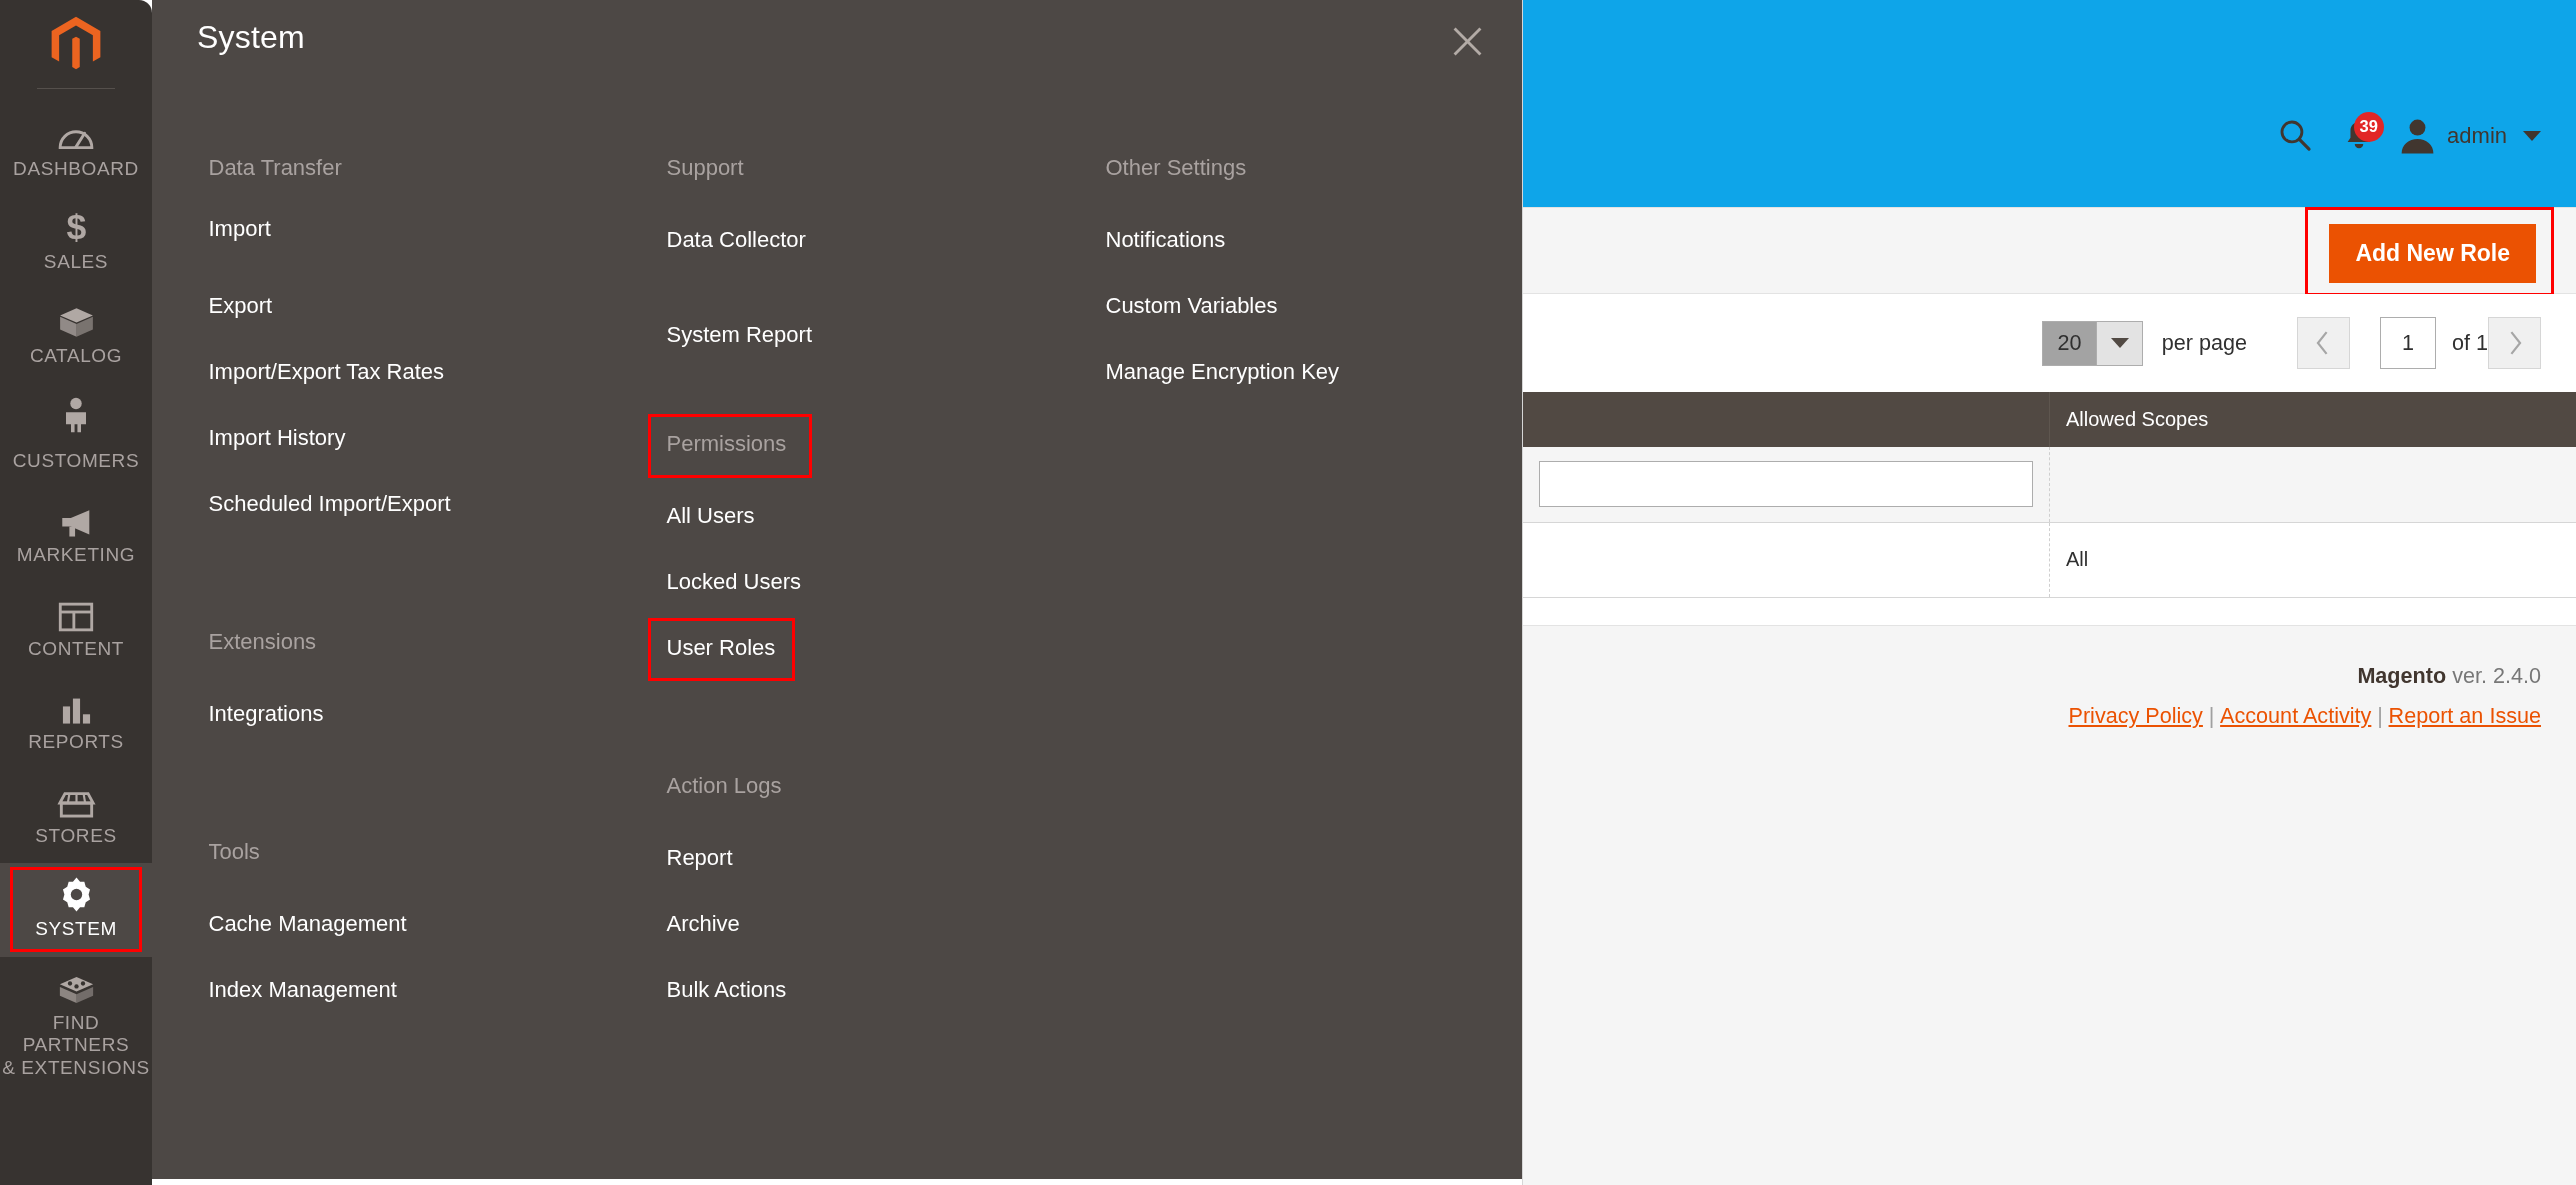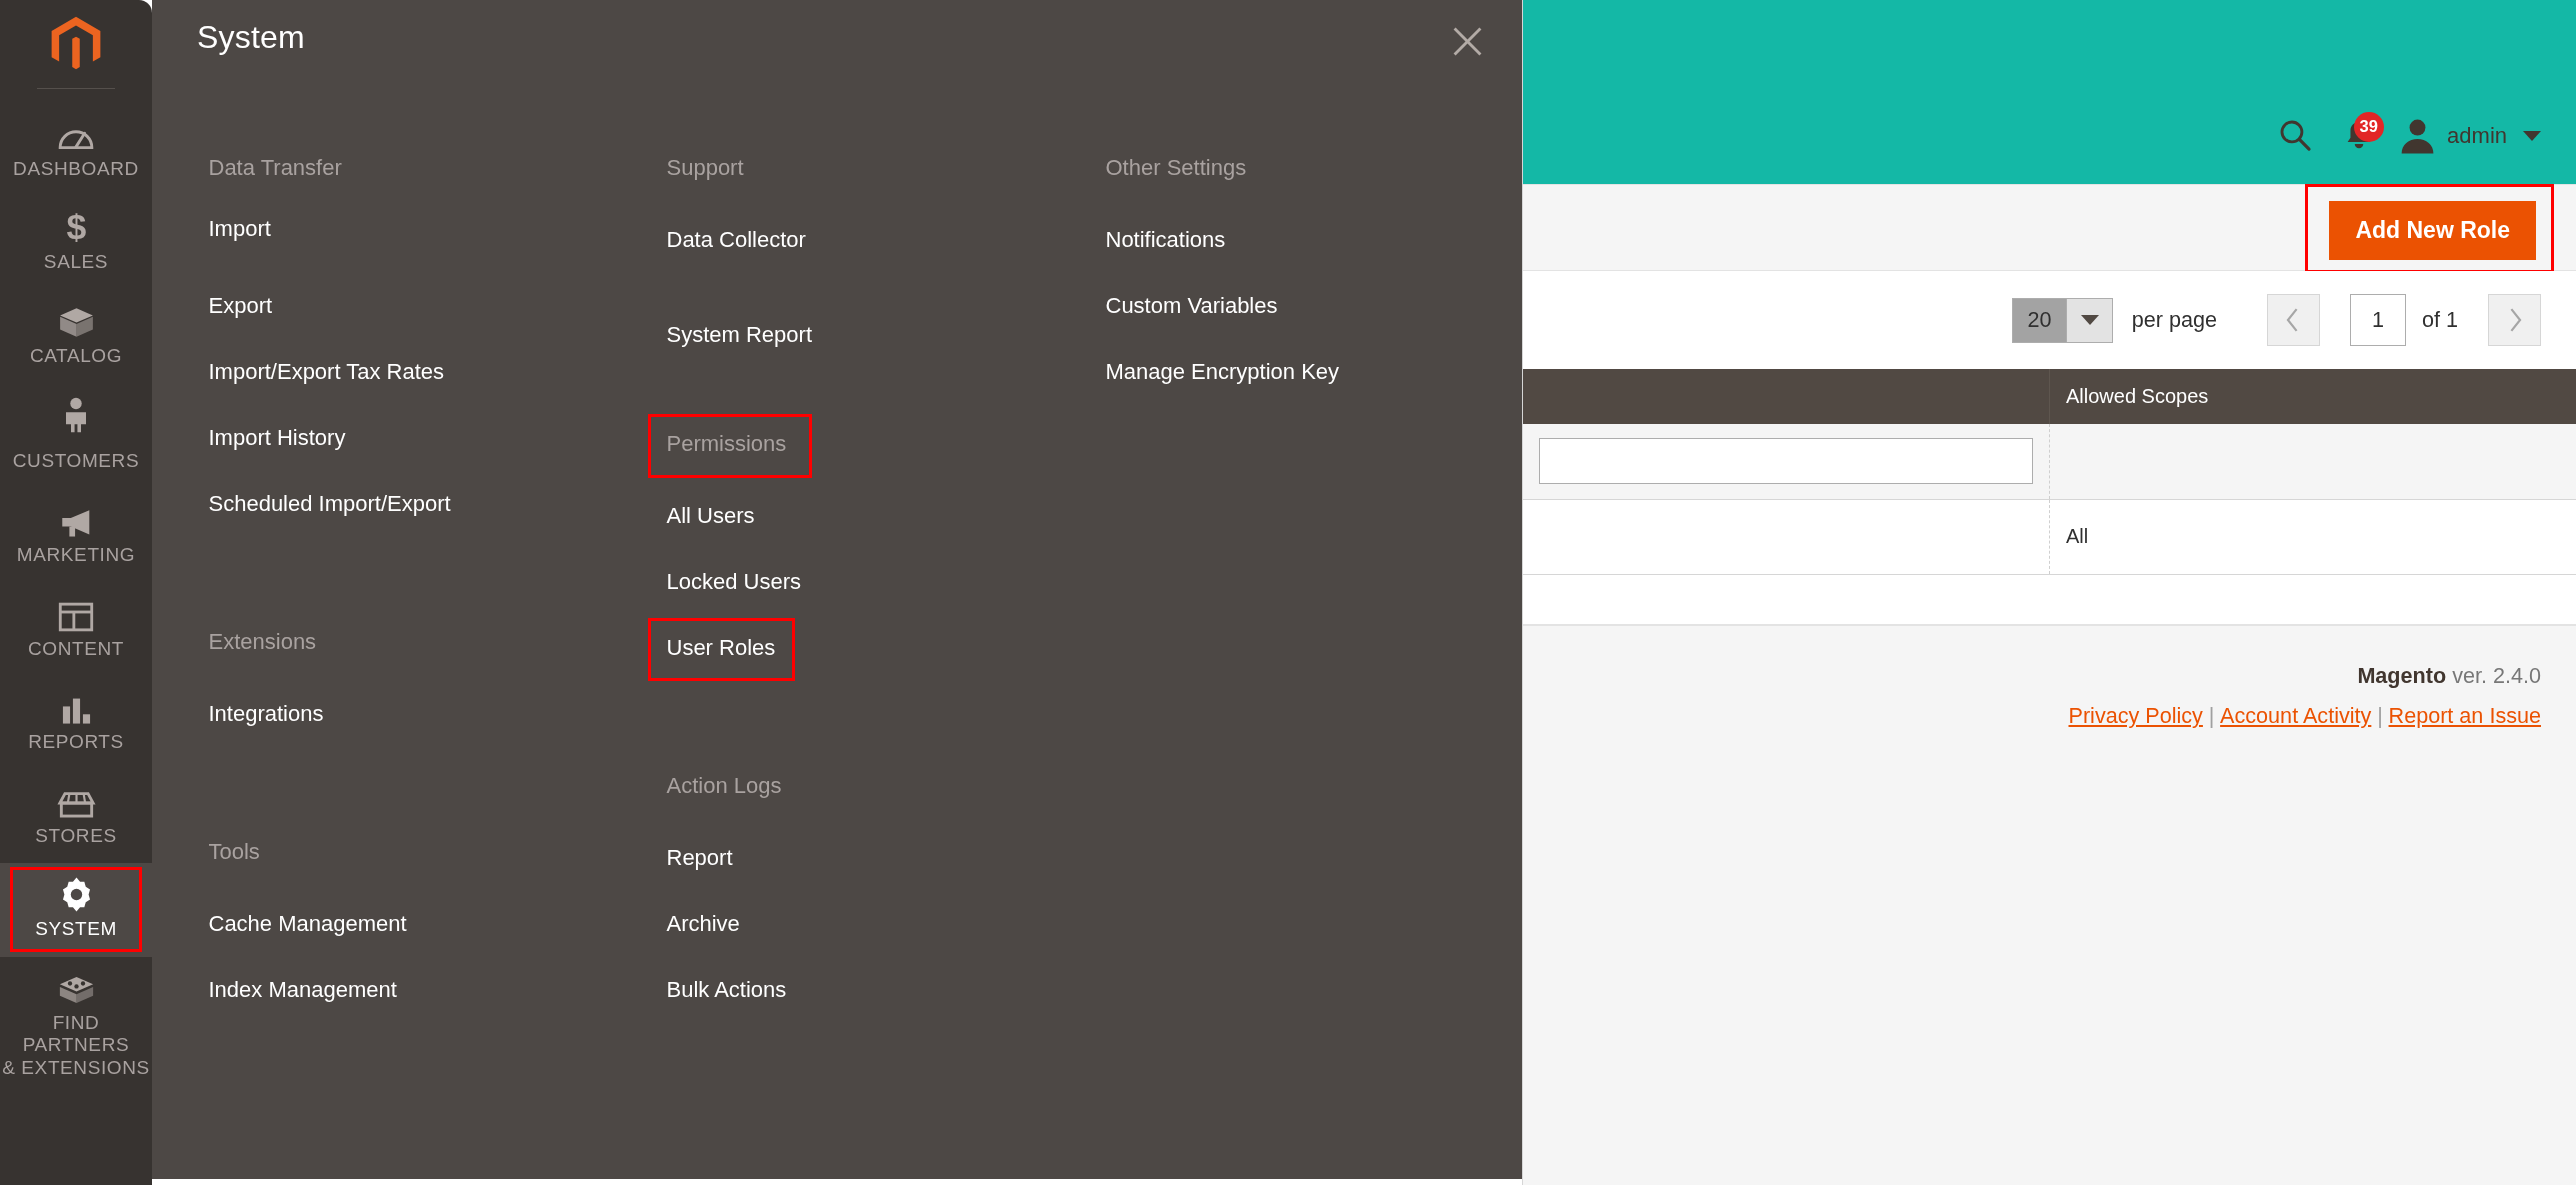--- a/index.html
+++ b/index.html
@@ -90,21 +90,21 @@
     border: 3.6px solid #ff0000; pointer-events: none;
   }
 
   
   .main {
     position: absolute; left: 1522px; top: 0;
     width: 1054px; height: 1186px; background: #ffffff;
     border-left: 0.7px solid #d6d6d6;
   }
   .admin-header {
-    position: relative; height: 185px; background: #14b8a6;
+    position: relative; height: 208px; background: #0ea5e9;
     border-bottom: 0.7px solid #e3e3e3;
   }
   .header-tools {
     position: absolute; right: 35px; top: 109px;
     display: flex; align-items: center; gap: 0;
   }
   .hdr-btn {
     display: flex; align-items: center; justify-content: center;
     cursor: pointer; position: relative;
   }
@@ -170,21 +170,21 @@
     width: 53px; height: 52px; background: #f0f0f0; border: 0.7px solid #d6d6d6;
     display: flex; align-items: center; justify-content: center; cursor: pointer;
     color: #a6a6a6; font-size: 24.4px; line-height: 1;
   }
   .pg-input {
     width: 56px; height: 52px; background: #ffffff; border: 0.7px solid #adadad;
     margin-left: 30px; margin-right: 16px;
     display: flex; align-items: center; justify-content: center;
     color: #303030; font-size: 21.6px; cursor: text;
   }
-  .pg-of { color: #303030; font-size: 21.6px; margin-right: 30px; }
+  .pg-of { color: #303030; font-size: 21.6px; }
 
   
   .grid { width: 100%; border-collapse: collapse; table-layout: fixed; }
   .grid th {
     background: #514943; color: #ffffff;
     font-size: 20px; font-weight: normal; text-align: left;
     height: 55px; padding: 0 16px; vertical-align: middle;
     border-right: 0.7px solid #5e564f;
   }
   .grid th:last-child { border-right: none; }

